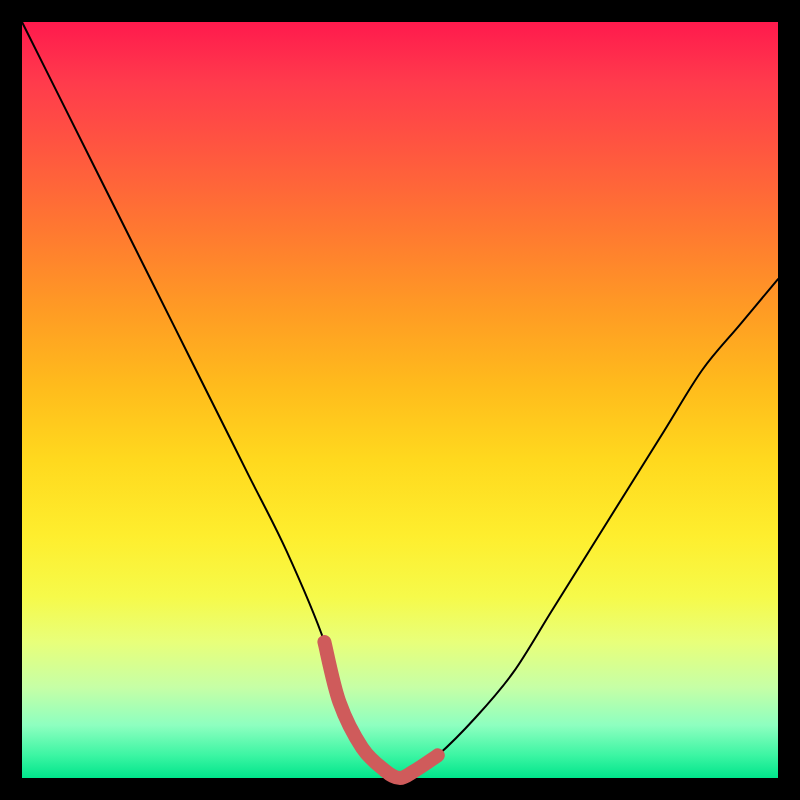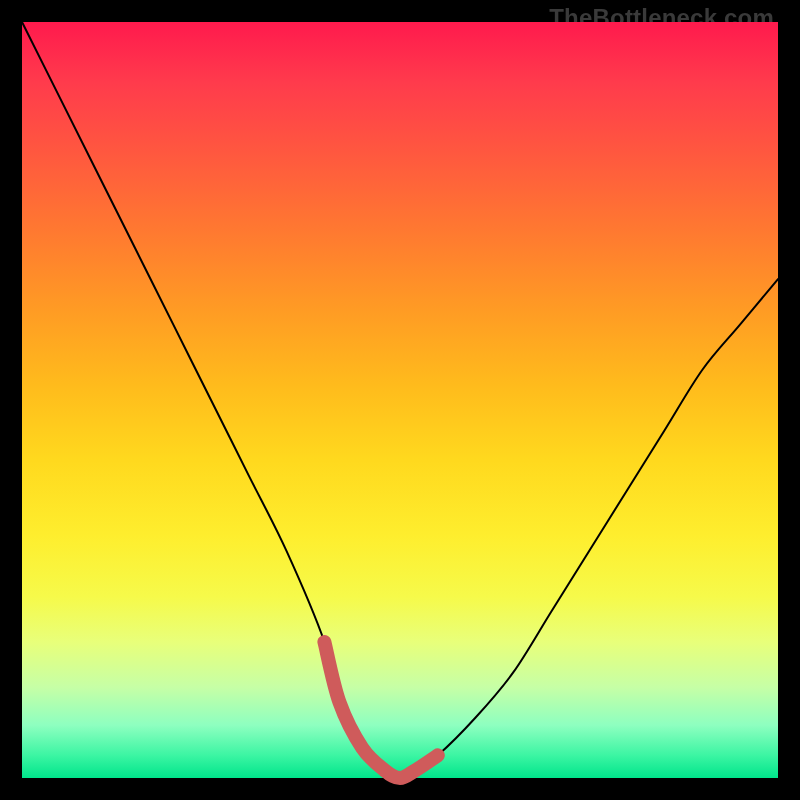--- a/index.html
+++ b/index.html
@@ -58,20 +58,19 @@
     top: 0;
     width: 756px;
     height: 756px;
     overflow: visible;
   }
 </style>
 </head>
 <body>
 
 <div class="frame">
-  <div class="watermark">TheBottleneck.com</div>
   <div class="plot-area">
     <svg class="curve" viewBox="0 0 756 756" preserveAspectRatio="none">
       <path id="main-curve-path" fill="none" stroke="#000000" stroke-width="2" stroke-linecap="round" stroke-linejoin="round" d="M 0 0 C 6.300000000000001 12.600000000000003, 25.200000000000003 50.400000000000034, 37.800000000000004 75.60000000000002 C 50.400000000000006 100.80000000000001, 63.00000000000001 125.99999999999993, 75.60000000000001 151.19999999999993 C 88.2 176.39999999999995, 100.79999999999998 201.60000000000005, 113.39999999999999 226.80000000000007 C 126 252.00000000000009, 138.60000000000002 277.20000000000005, 151.20000000000002 302.40000000000003 C 163.8 327.6, 176.4 352.8, 189 378 C 201.6 403.2, 214.2 428.4, 226.79999999999998 453.59999999999997 C 239.39999999999998 478.79999999999995, 251.99999999999994 501.48, 264.59999999999997 529.2 C 277.2 556.9200000000001, 293.58000000000004 594.72, 302.40000000000003 619.9200000000001 C 311.22 645.1200000000001, 311.21999999999997 662.76, 317.52 680.4 C 323.82 698.04, 332.64 714.42, 340.2 725.76 C 347.76 737.1, 356.58 743.4000000000001, 362.88 748.44 C 369.18 753.48, 372.96 756, 378 756 C 383.04 756, 386.82 752.22, 393.12 748.44 C 399.42 744.6600000000001, 405.72 742.1400000000001, 415.8 733.32 C 425.88 724.5, 440.99999999999994 709.38, 453.59999999999997 695.52 C 466.2 681.66, 478.80000000000007 667.8, 491.40000000000003 650.16 C 504 632.52, 516.5999999999999 609.84, 529.1999999999999 589.6800000000001 C 541.8 569.5200000000001, 554.4 549.36, 567 529.2 C 579.6 509.04, 592.2 488.88, 604.8000000000001 468.71999999999997 C 617.4000000000001 448.55999999999995, 630 428.4, 642.6 408.24 C 655.2 388.08000000000004, 667.8 365.4, 680.4 347.76 C 693 330.12, 705.5999999999999 317.52000000000004, 718.1999999999999 302.40000000000003 C 730.8 287.28000000000003, 749.7 264.59999999999997, 756 257.03999999999996"></path>
       <path id="highlight-path" fill="none" stroke="#cf5b5b" stroke-width="14" stroke-linecap="round" stroke-linejoin="round" d="M 302.40000000000003 619.9200000000001 C 304.92 630, 311.21999999999997 662.76, 317.52 680.4 C 323.82 698.04, 332.64 714.42, 340.2 725.76 C 347.76 737.1, 356.58 743.4000000000001, 362.88 748.44 C 369.18 753.48, 372.96 756, 378 756 C 383.04 756, 386.82 752.22, 393.12 748.44 C 399.42 744.6600000000001, 412.02 735.84, 415.8 733.32"></path>
     </svg>
   </div>
 </div>
 
 </body></html>

